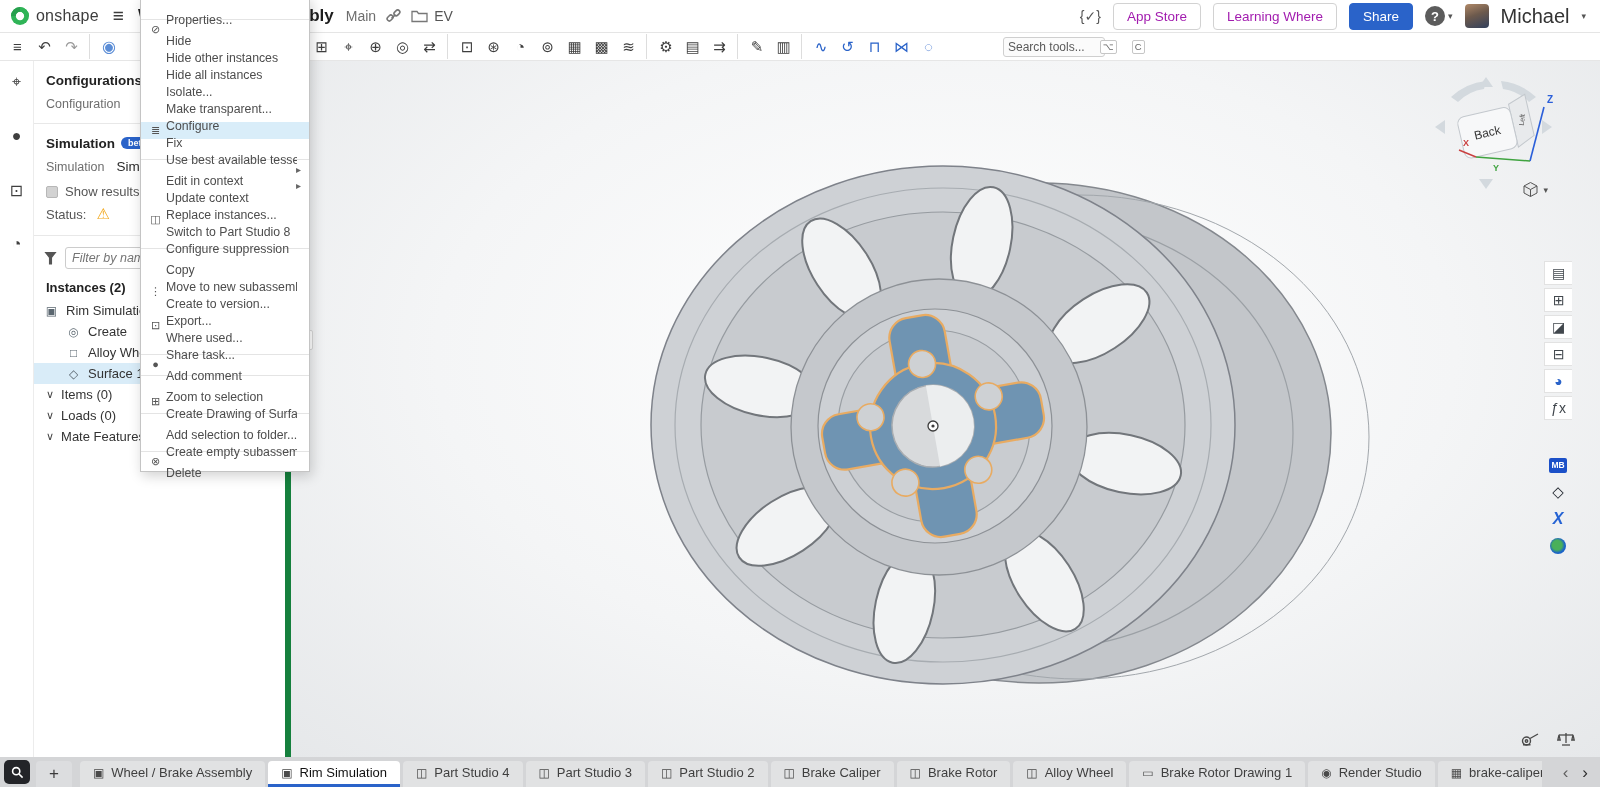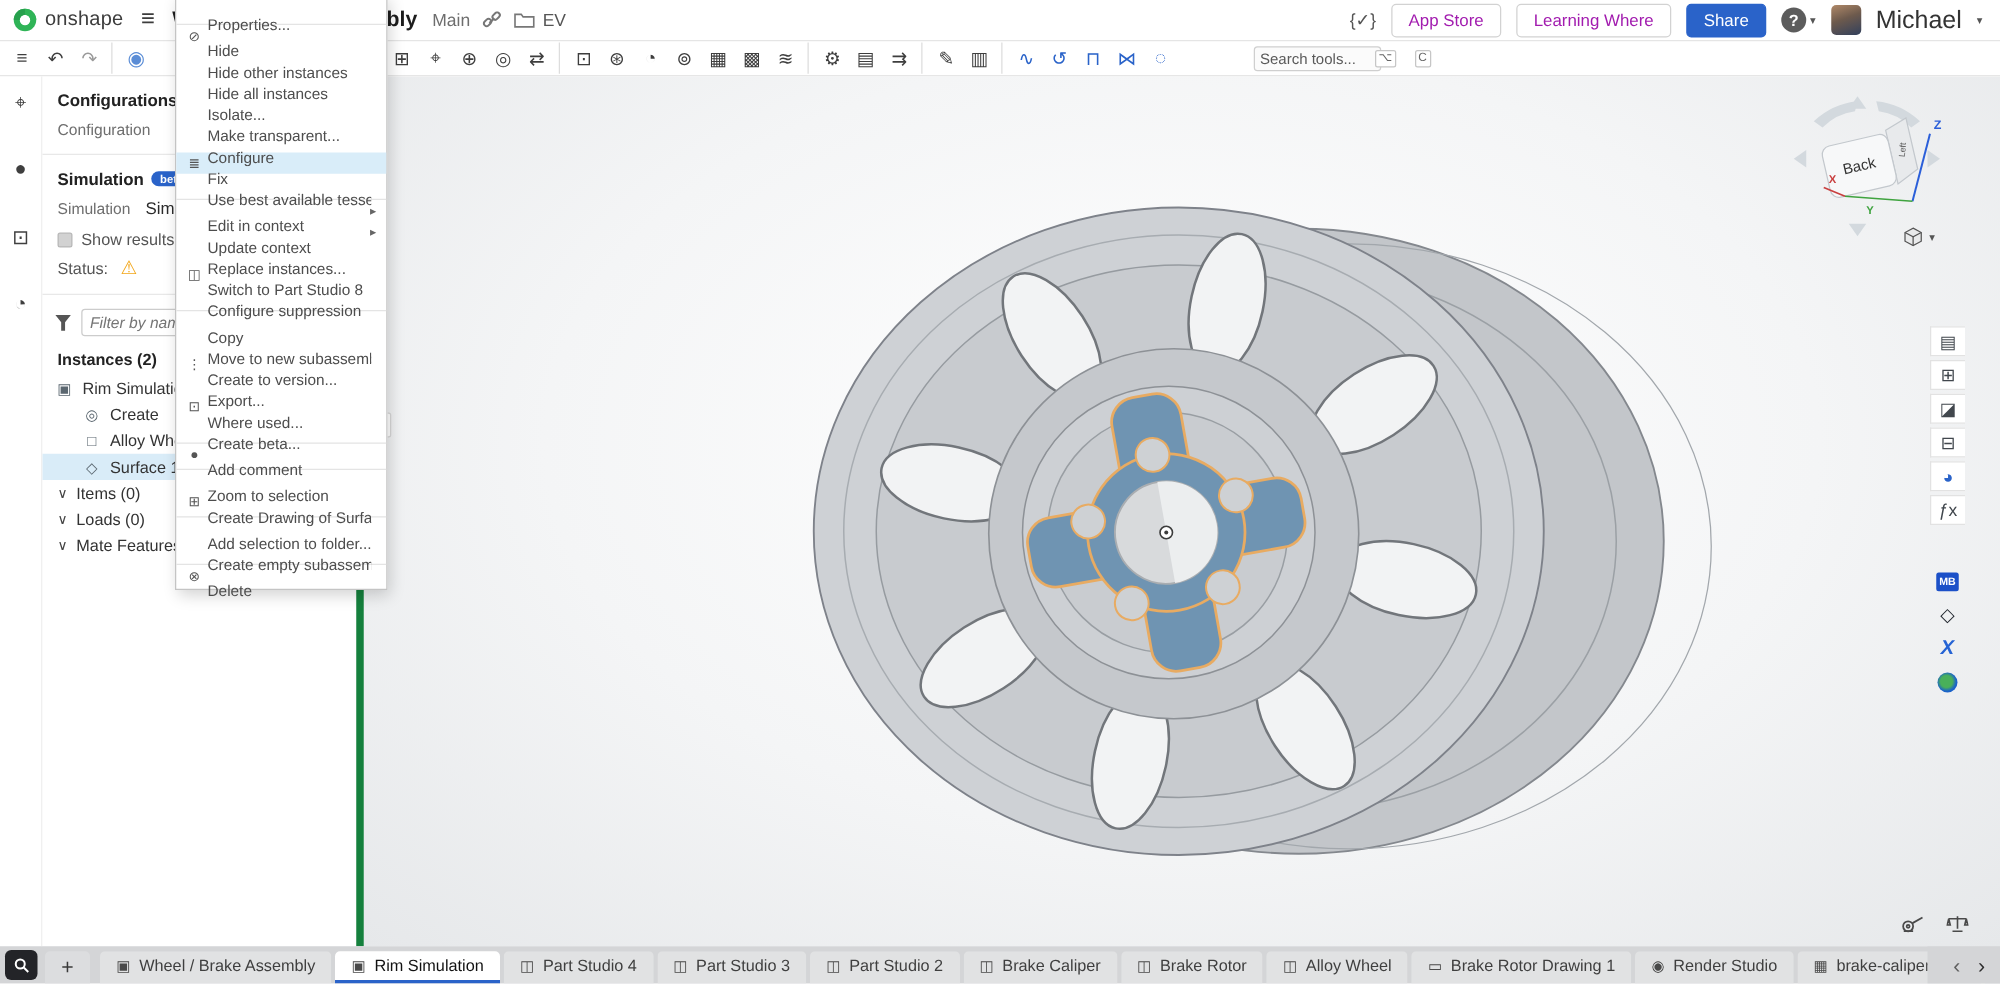--- a/index.html
+++ b/index.html
@@ -488,21 +488,21 @@
       <span class="mi-label">Export...</span>
       <span class="mi-arrow"></span>
     </div>
       <div class="menu-item">
       <span class="mi-icon">⊡</span>
       <span class="mi-label">Where used...</span>
       <span class="mi-arrow"></span>
     </div>
       <div class="menu-item">
       <span class="mi-icon"></span>
-      <span class="mi-label">Create beta...</span>
+      <span class="mi-label">Share task...</span>
       <span class="mi-arrow"></span>
     </div>
       <div class="menu-item sep-before">
       <span class="mi-icon">●</span>
       <span class="mi-label">Add comment</span>
       <span class="mi-arrow"></span>
     </div>
       <div class="menu-item sep-before">
       <span class="mi-icon"></span>
       <span class="mi-label">Zoom to selection</span>

